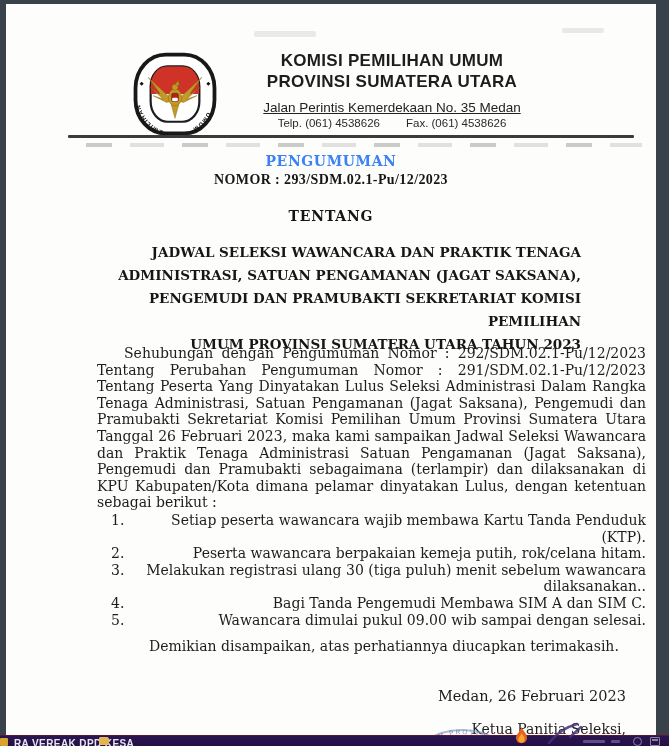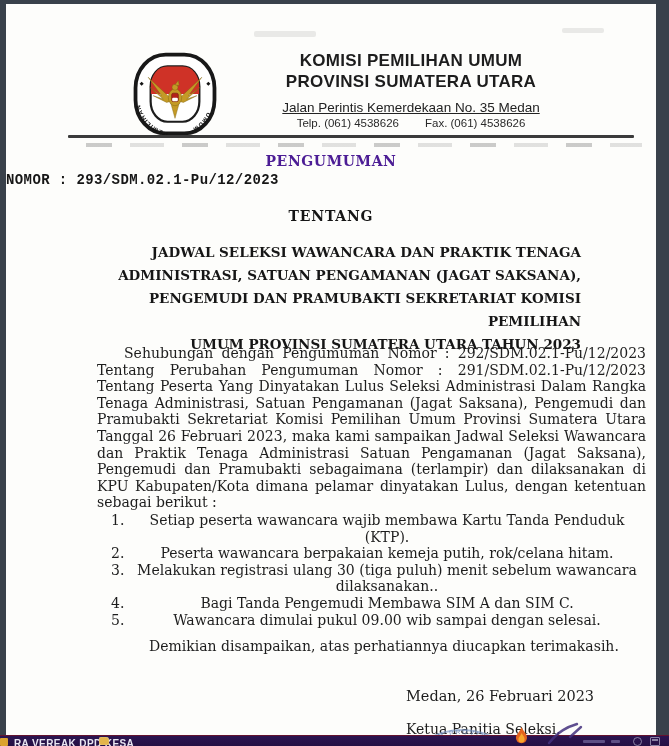--- a/index.html
+++ b/index.html
@@ -6,46 +6,46 @@
   #screen{
     position:relative;width:669px;height:746px;overflow:hidden;
     background:#39414b;font-family:"Liberation Sans",sans-serif;
   }
   .page{
     position:absolute;left:6px;top:4px;width:650px;height:742px;
     background:#fdfdfb;color:#1e1e1e;
   }
   
   .logo{position:absolute;left:127px;top:45px;width:84px;height:90px;}
-  .lh-text{position:absolute;left:235px;top:46px;width:340px;text-align:center;color:#1d1d1d;}
+  .lh-text{position:absolute;left:216px;top:46px;width:340px;text-align:center;color:#1d1d1d;}
   .org1,.org2{font-size:17px;font-weight:bold;line-height:21px;letter-spacing:.3px;}
   .addr{font-size:13.5px;line-height:17px;margin-top:7px;color:#222;text-decoration:underline;}
   .contact{font-size:11.5px;line-height:15px;color:#2a2a2a;}
   .contact span{display:inline-block;text-align:right;}
   .contact .gap{width:26px;}
   .rule{position:absolute;left:62px;top:131px;width:566px;height:3px;background:#3b3b3b;border-radius:1px;}
   .smudge{position:absolute;background:rgba(110,110,110,.14);border-radius:2px;}
   .smudge-row{
     position:absolute;left:80px;top:139px;width:556px;height:4px;opacity:.5;
     background:repeating-linear-gradient(90deg,rgba(70,70,70,.55) 0 26px,rgba(0,0,0,0) 26px 44px,rgba(90,90,90,.35) 44px 78px,rgba(0,0,0,0) 78px 96px);
   }
-  .h-peng{position:absolute;left:0;top:149px;width:650px;text-align:center;font-family:"DejaVu Serif",serif;font-weight:bold;font-size:14px;letter-spacing:.6px;color:#4c1d95;}
-  .h-nomor{position:absolute;left:0;top:168px;width:650px;font-family:Liberation Mono, monospace;font-weight:bold;font-size:14px;letter-spacing:.4px;color:#161616;}
+  .h-peng{position:absolute;left:0;top:149px;width:650px;text-align:center;font-family:"DejaVu Serif",serif;font-weight:bold;font-size:14px;letter-spacing:.6px;color:#3b82f6;}
+  .h-nomor{position:absolute;left:0;top:168px;width:650px;text-align:center;font-family:Liberation Serif, serif;font-weight:bold;font-size:14px;letter-spacing:.4px;color:#161616;}
   .h-tentang{position:absolute;left:0;top:204px;width:650px;text-align:center;font-family:"DejaVu Serif",serif;font-weight:bold;font-size:14px;letter-spacing:.8px;color:#161616;}
   .subject{position:absolute;left:75px;top:237px;width:500px;text-align:right;font-family:"DejaVu Serif",serif;font-weight:bold;font-size:13.5px;line-height:23px;color:#161616;}
   
   .doc-flow{position:absolute;left:64px;top:341px;width:549px;font-family:"DejaVu Serif",serif;font-size:14px;line-height:16.6px;color:#1d1d1d;margin-left:27px;}
   .para{text-align:justify;text-indent:27px;margin:0;}
   .list{margin:1px 0 0 0;}
   .li{display:flex;}
   .li .num{width:17px;flex:0 0 17px;margin-left:14px;}
-  .li .txt{flex:1;text-align:center;}
+  .li .txt{flex:1;text-align:right;}
   .closing{margin-top:10px;padding-left:52px;}
   
-  .signblock{position:absolute;left:400px;top:684px;width:220px;text-align:left;font-family:"DejaVu Serif",serif;font-size:14.5px;color:#1d1d1d;}
+  .signblock{position:absolute;left:400px;top:684px;width:220px;text-align:right;font-family:"DejaVu Serif",serif;font-size:14.5px;color:#1d1d1d;}
   .signblock .role{margin-top:17px;font-size:14px;}
   .stamp{position:absolute;left:378px;top:712px;z-index:1;}
   .sig-stroke{position:absolute;left:540px;top:717px;z-index:25;}
   
   .taskbar{
     position:absolute;left:0;right:0;bottom:0;height:11px;z-index:20;overflow:hidden;
     background:linear-gradient(to bottom,#64132f 0,#64132f 1.5px,#2b1450 1.5px,#241044 100%);
   }
   .bar-chip{position:absolute;left:0;top:3px;width:8px;height:8px;background:#dba32e;border-radius:1px;}
   .bar-text{position:absolute;left:14px;top:2px;font-size:10px;font-weight:bold;color:#e9e6f2;letter-spacing:.4px;line-height:14px;white-space:nowrap;}

